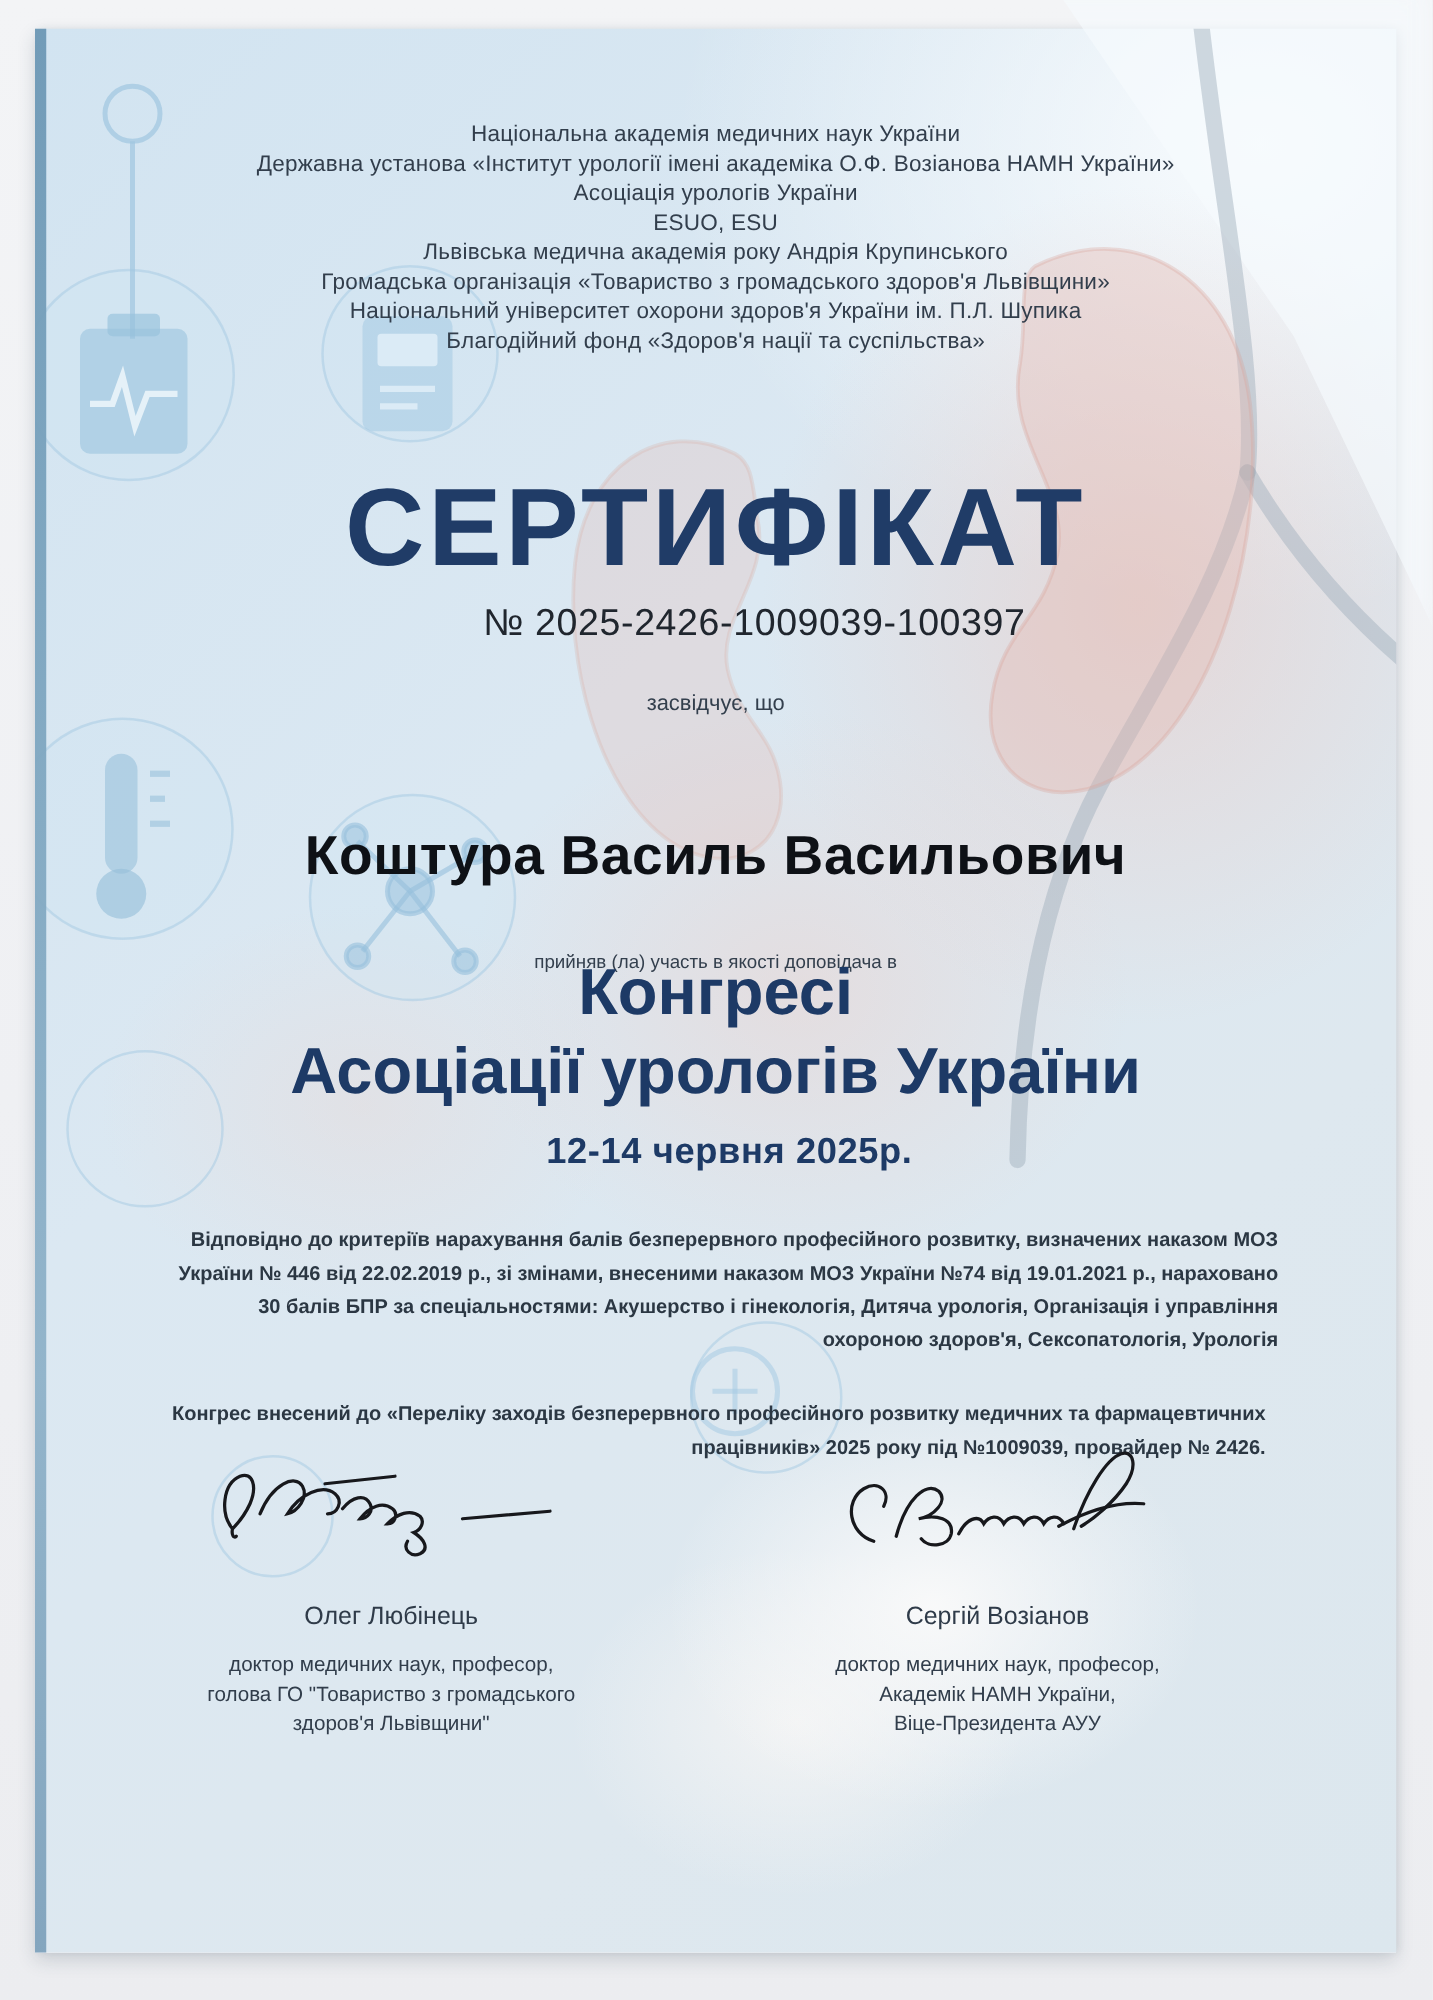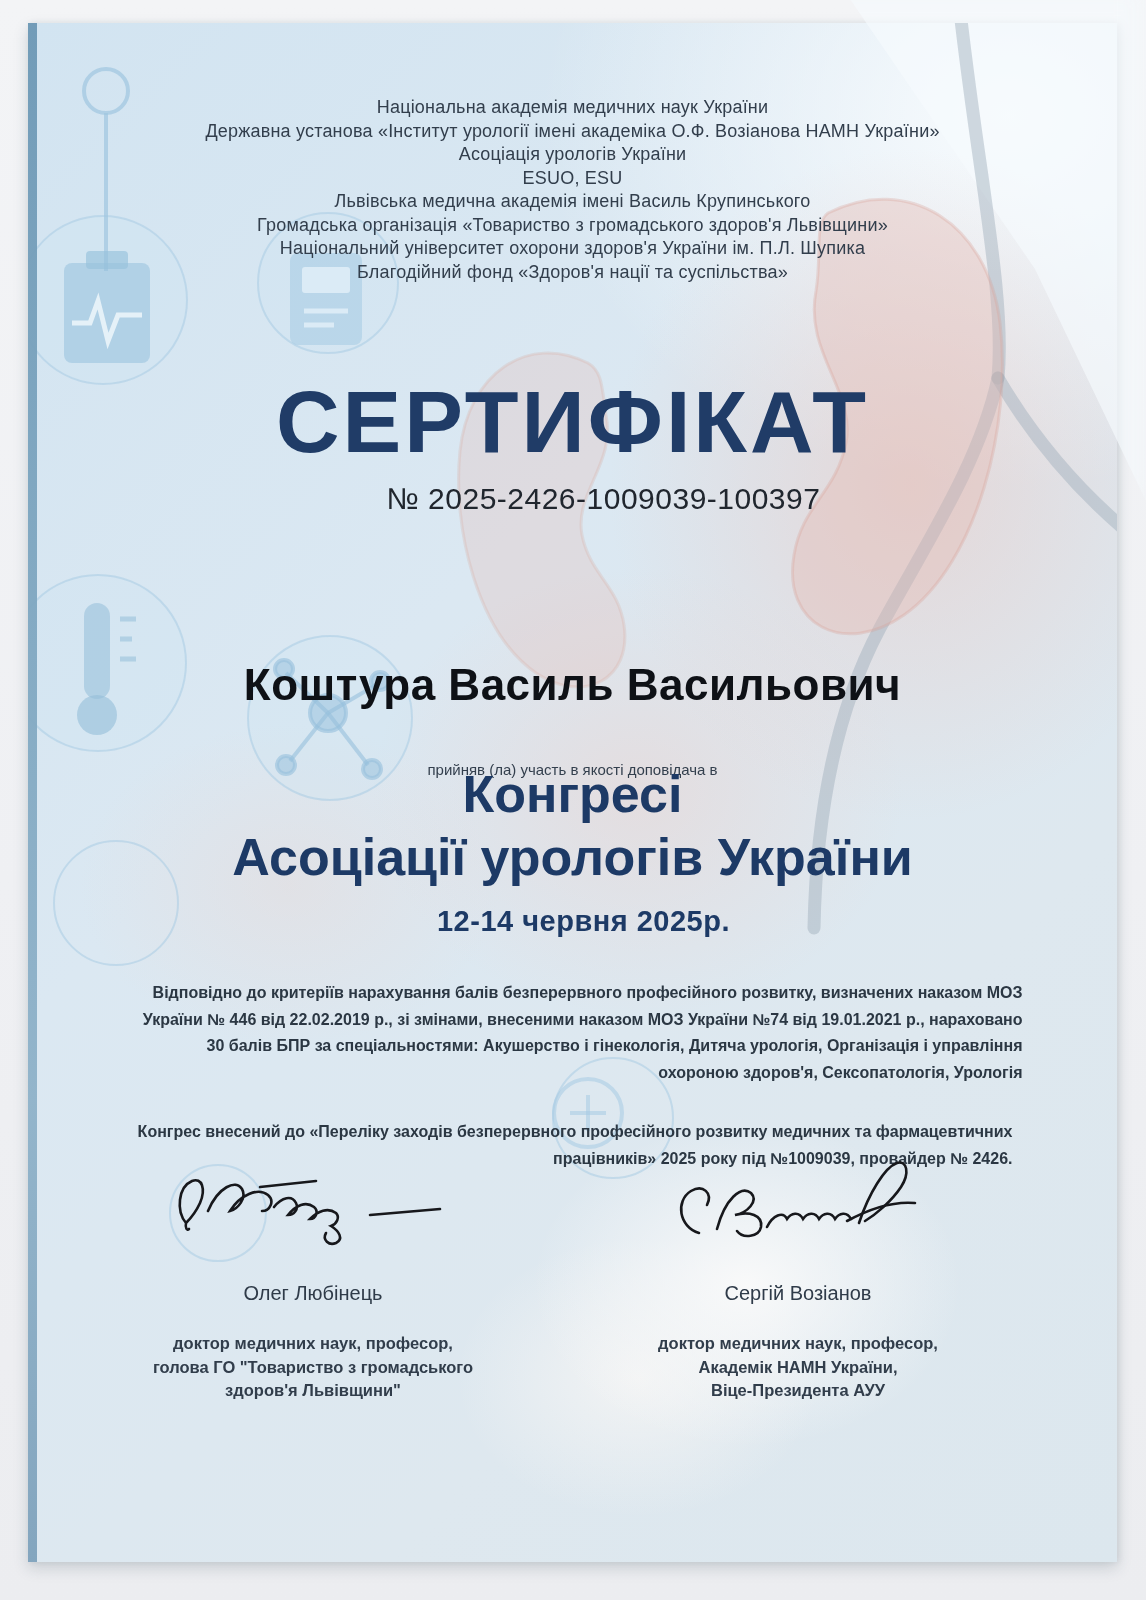--- a/index.html
+++ b/index.html
@@ -45,21 +45,21 @@
   .event-title{top:740px;font-size:52px;line-height:63px;font-weight:700;color:#1d3a66;}
   .event-date{top:882px;font-size:29px;font-weight:700;color:#1d3a66;letter-spacing:0.5px;padding-left:11px;}
   .para{left:50%;transform:translateX(-50%);font-size:16px;line-height:26.5px;font-weight:700;color:#2b3743;text-align:right;}
   .para1{top:957px;width:900px;}
   .para2{top:1096px;width:880px;}
   .sig-col{position:absolute;top:1126px;text-align:center;color:#313d4b;}
   .sig-col-left{left:100px;width:370px;}
   .sig-col-right{left:580px;width:380px;}
   .sig-svg{display:block;margin:0 auto;height:115px;}
   .sig-name{margin-top:18px;font-size:20px;font-weight:500;color:#2f3b49;}
-  .sig-title{margin-top:27px;font-size:16.5px;line-height:23.5px;font-weight:700;color:#313d4b;text-align:center;}
+  .sig-title{margin-top:16px;font-size:16.5px;line-height:23.5px;font-weight:400;color:#313d4b;text-align:center;}
 </style>
 </head>
 <body>
 
 <div class="photo">
   <div class="page">
 
     <div class="coat-wedge"></div>
 
     <svg class="decor" viewBox="0 0 1089 1539" aria-hidden="true">
@@ -130,28 +130,29 @@
       </g>
     </svg>
 
     <div class="page-edge"></div>
 
     <div class="txt header-lines">
       <div>Національна академія медичних наук України</div>
       <div>Державна установа «Інститут урології імені академіка О.Ф. Возіанова НАМН України»</div>
       <div>Асоціація урологів України</div>
       <div>ESUO, ESU</div>
-      <div>Львівська медична академія імені Василь Крупинського</div>
+      <div>Львівська медична академія року Андрія Крупинського</div>
       <div>Громадська організація «Товариство з громадського здоров'я Львівщини»</div>
       <div>Національний університет охорони здоров'я України ім. П.Л. Шупика</div>
       <div>Благодійний фонд «Здоров'я нації та суспільства»</div>
     </div>
 
     <div class="txt cert-title">СЕРТИФІКАТ</div>
     <div class="txt cert-number">№ 2025-2426-1009039-100397</div>
+    <div class="txt certifies">засвідчує, що</div>
     <div class="txt recipient">Коштура Василь Васильович</div>
     <div class="txt participation">прийняв (ла) участь в якості доповідача в</div>
 
     <div class="txt event-title">
       <div>Конгресі</div>
       <div>Асоціації урологів України</div>
     </div>
 
     <div class="txt event-date">12-14 червня 2025р.</div>
 

